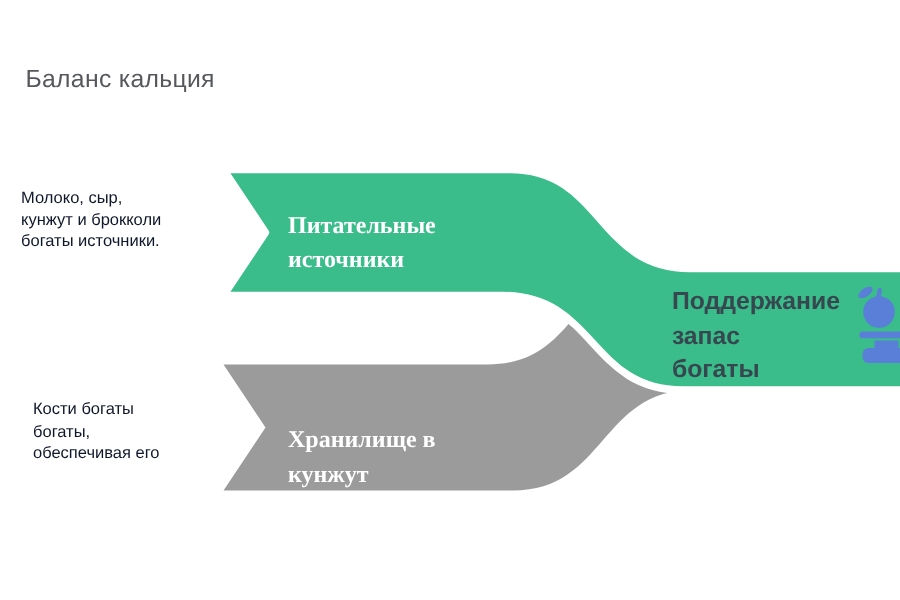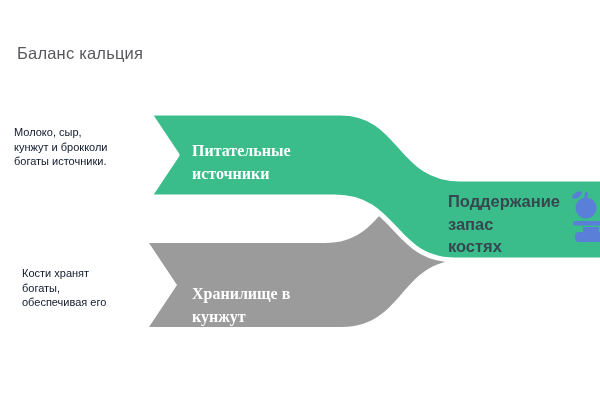--- a/index.html
+++ b/index.html
@@ -54,34 +54,34 @@
 
   <div class="title">Баланс кальция</div>
 
   <div class="note note-top">
     <span class="line">Молоко, сыр,</span>
     <span class="line">кунжут и брокколи</span>
     <span class="line">богаты источники.</span>
   </div>
 
   <div class="note note-bottom">
-    <span class="line">Кости хранят</span>
+    <span class="line">Кости богаты</span>
     <span class="line">богаты,</span>
     <span class="line">обеспечивая его</span>
   </div>
 
   <div class="ribbon-label ribbon-label-top">
     <span class="line">Питательные</span>
     <span class="line">источники</span>
   </div>
 
   <div class="ribbon-label ribbon-label-bottom">
     <span class="line">Хранилище в</span>
     <span class="line">кунжут</span>
   </div>
 
   <div class="result-label">
     <span class="line">Поддержание</span>
     <span class="line">запас</span>
-    <span class="line">костях</span>
+    <span class="line">богаты</span>
   </div>
 
 </div>
 
 </body></html>

